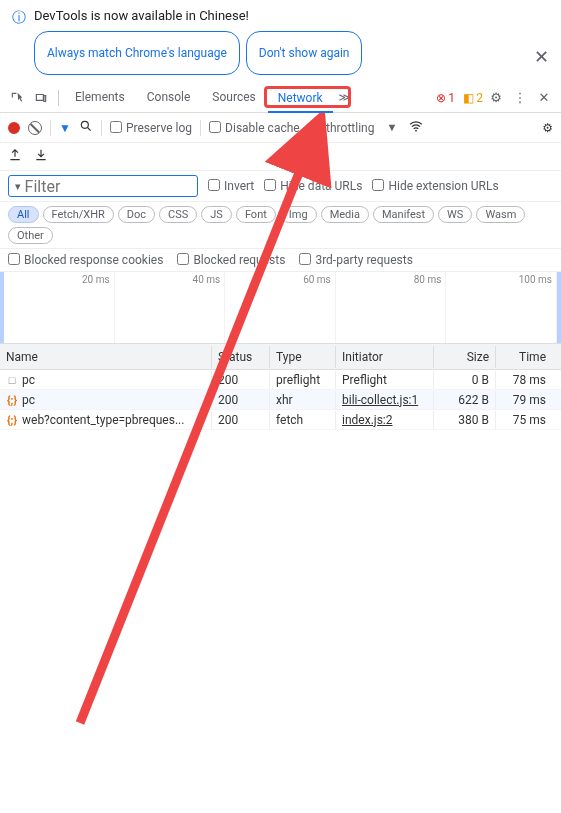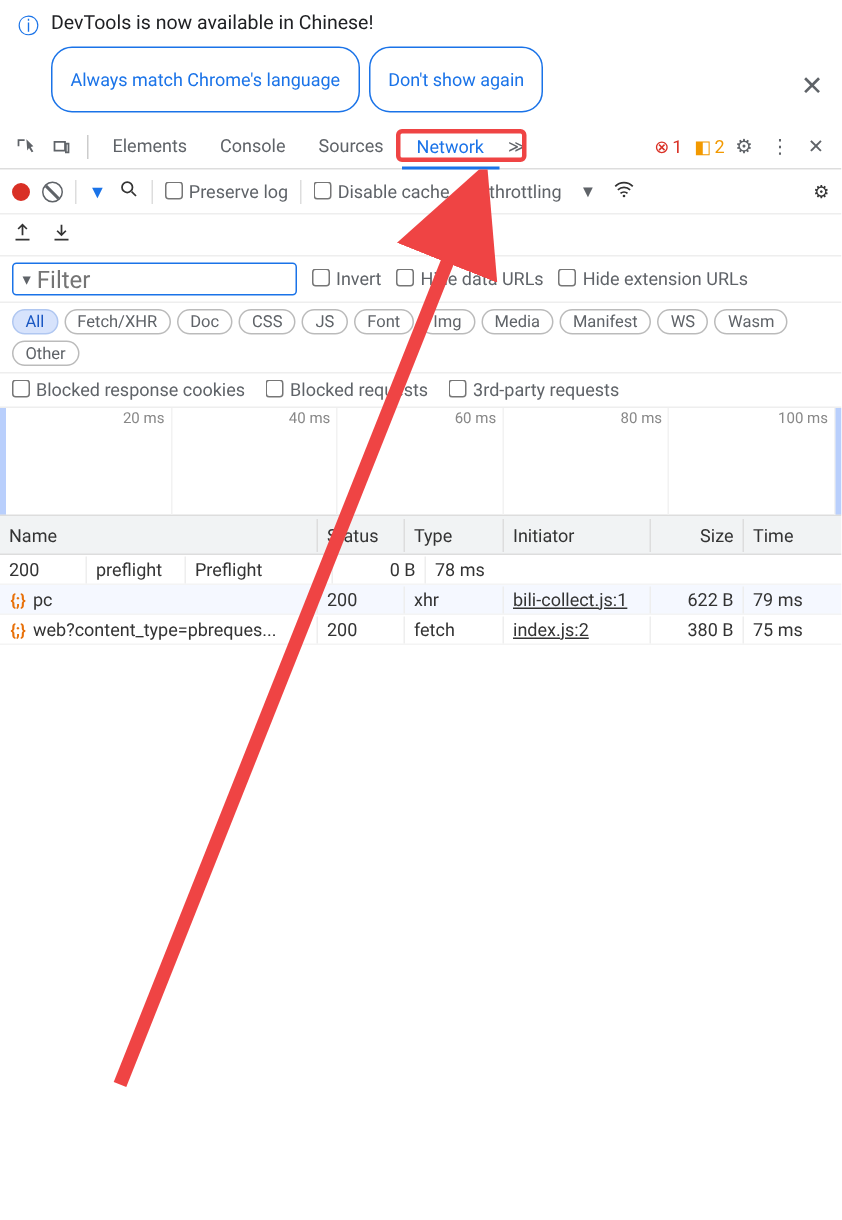--- a/index.html
+++ b/index.html
@@ -43,21 +43,21 @@
 .timeline-col { flex: 1; border-right: 1px solid #f2f2f2; position: relative; }
 .timeline-col .lbl { position: absolute; top: 2px; right: 4px; font-size: 10px; color: #888; }
 .timeline-edge { width: 4px; background: #4f88f7; opacity: 0.4; }
 .table-header { display: flex; background: #f1f3f4; border-bottom: 1px solid #ddd; font-size: 12px; color: #333; height: 26px; align-items: center; }
 .th { padding: 4px 6px; border-right: 1px solid #ddd; overflow: hidden; text-overflow: ellipsis; white-space: nowrap; }
 .col-name { width: 212px; }
 .col-status { width: 58px; }
 .col-type { width: 66px; }
 .col-initiator { width: 98px; }
 .col-size { width: 62px; text-align: right; }
-.col-time { width: 56px; text-align: left; border-right: none; }
+.col-time { width: 56px; text-align: right; border-right: none; }
 .tr { display: flex; height: 20px; align-items: center; font-size: 12px; border-bottom: 1px solid #f4f4f4; }
 .tr:nth-child(even) { background: #f5f8ff; }
 .td { padding: 2px 6px; border-right: 1px solid #eee; overflow: hidden; text-overflow: ellipsis; white-space: nowrap; }
 .td.col-time { border-right: none; }
 .link { color: #333; text-decoration: underline; }
 .req-icon { font-size: 11px; margin-right: 4px; display: inline-block; width: 12px; text-align: center; }
 .req-icon.box { color: #888; }
 .req-icon.brace { color: #e8710a; font-weight: bold; }
 .body-area { height: 410px; background: #fff; border-bottom: 1px solid #eee; }
 .arrow { position: absolute; left: 70px; top: 113px; pointer-events: none; z-index: 100; }
@@ -217,20 +217,21 @@
   <div class="th col-name">Name</div>
   <div class="th col-status">Status</div>
   <div class="th col-type">Type</div>
   <div class="th col-initiator">Initiator</div>
   <div class="th col-size">Size</div>
   <div class="th col-time">Time</div>
 </div>
 
 <div id="rows-container">
     <div class="tr">
+      <div class="td col-name"><span class="req-icon box">□</span>pc</div>
       <div class="td col-status">200</div>
       <div class="td col-type">preflight</div>
       <div class="td col-initiator">Preflight</div>
       <div class="td col-size">0 B</div>
       <div class="td col-time">78 ms</div>
     </div>
     <div class="tr">
       <div class="td col-name"><span class="req-icon brace">{;}</span>pc</div>
       <div class="td col-status">200</div>
       <div class="td col-type">xhr</div>

